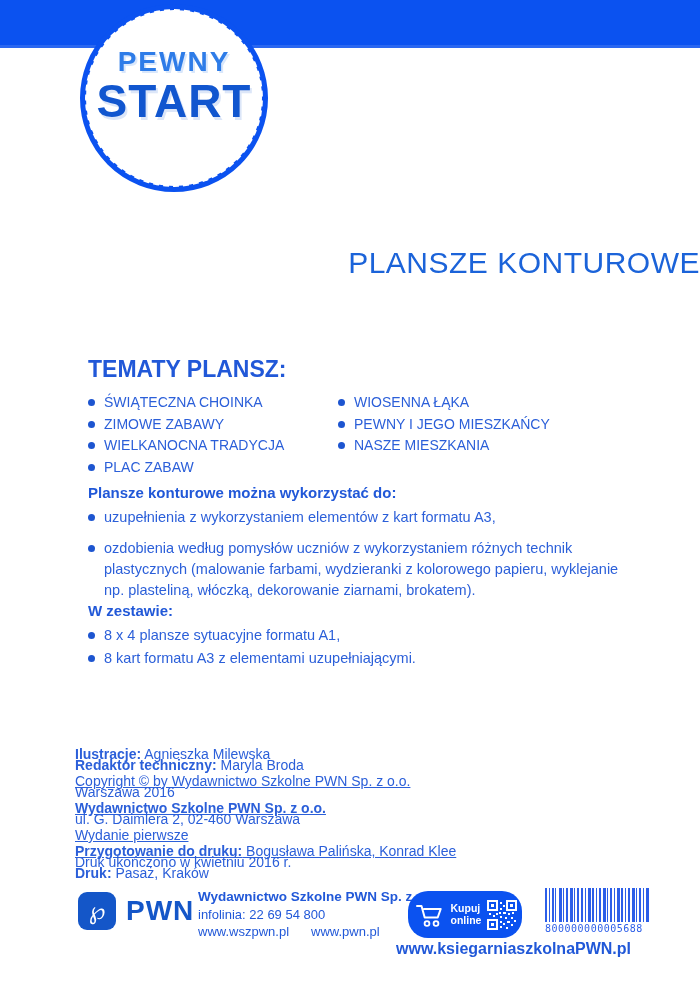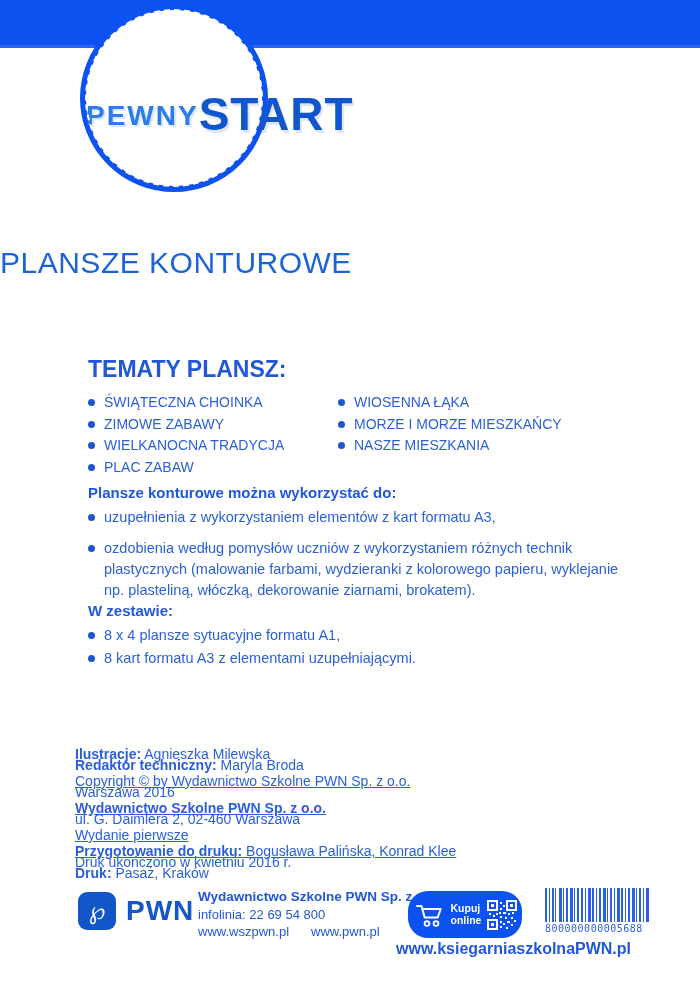--- a/index.html
+++ b/index.html
@@ -14,28 +14,28 @@
   *{margin:0;padding:0;box-sizing:border-box;}
   html,body{background:#fff;}
   body{font-family:"Liberation Sans",sans-serif;}
   .page{position:relative;width:700px;height:1003px;margin:0 auto;background:#fff;overflow:hidden;}
 
   
   .topbar{position:absolute;left:0;top:0;width:700px;height:48px;background:var(--primary-blue);
           border-bottom:3px solid rgba(70,120,240,.55);}
   .logo-circle{position:absolute;left:80px;top:4px;width:188px;height:188px;border-radius:50%;
                background:#fff;border:6px solid var(--primary-blue);outline:2px dashed #fff;outline-offset:-7px;
-               display:flex;flex-direction:row;align-items:center;justify-content:flex-start;padding-top:36px;z-index:2;}
+               display:flex;flex-direction:column;align-items:center;justify-content:flex-start;padding-top:36px;z-index:2;}
   .logo-l1{font-size:28px;font-weight:800;letter-spacing:2px;color:var(--logo-pewny-blue);
            text-shadow:2px 2px 0 rgba(46,124,232,.18);}
   .logo-l2{font-size:46px;font-weight:800;letter-spacing:1px;color:var(--logo-start-blue);margin-top:-4px;
            text-shadow:2px 3px 0 rgba(17,86,207,.15);}
 
   
-  .title{position:absolute;left:0;top:246px;width:700px;text-align:left;font-weight:400;
+  .title{position:absolute;left:0;top:246px;width:700px;text-align:right;font-weight:400;
          font-size:30px;letter-spacing:.5px;color:var(--title-blue);}
 
   
   section{position:absolute;left:88px;width:545px;}
   .themes{top:356px;}
   .themes h2{font-size:23px;font-weight:700;color:var(--heading-blue);margin-bottom:9px;}
   .cols{display:flex;}
   .col-left{width:250px;}
   ul{list-style:none;}
   li{position:relative;padding-left:16px;font-size:14px;line-height:21.5px;color:var(--text-blue);}
@@ -89,21 +89,21 @@
     <h2>TEMATY PLANSZ:</h2>
     <div class="cols">
       <ul class="col-left">
         <li><span class="dot"></span><span>ŚWIĄTECZNA CHOINKA</span></li>
         <li><span class="dot"></span><span>ZIMOWE ZABAWY</span></li>
         <li><span class="dot"></span><span>WIELKANOCNA TRADYCJA</span></li>
         <li><span class="dot"></span><span>PLAC ZABAW</span></li>
       </ul>
       <ul class="col-right">
         <li><span class="dot"></span><span>WIOSENNA ŁĄKA</span></li>
-        <li><span class="dot"></span><span>MORZE I MORZE MIESZKAŃCY</span></li>
+        <li><span class="dot"></span><span>PEWNY I JEGO MIESZKAŃCY</span></li>
         <li><span class="dot"></span><span>NASZE MIESZKANIA</span></li>
       </ul>
     </div>
   </section>
 
   <section class="usage">
     <h3>Plansze konturowe można wykorzystać do:</h3>
     <ul>
       <li><span class="dot"></span><span>uzupełnienia z wykorzystaniem elementów z kart formatu A3,</span></li>
       <li><span class="dot"></span><span>ozdobienia według pomysłów uczniów z wykorzystaniem różnych technik plastycznych (malowanie farbami, wydzieranki z kolorowego papieru, wyklejanie np. plasteliną, włóczką, dekorowanie ziarnami, brokatem).</span></li>

